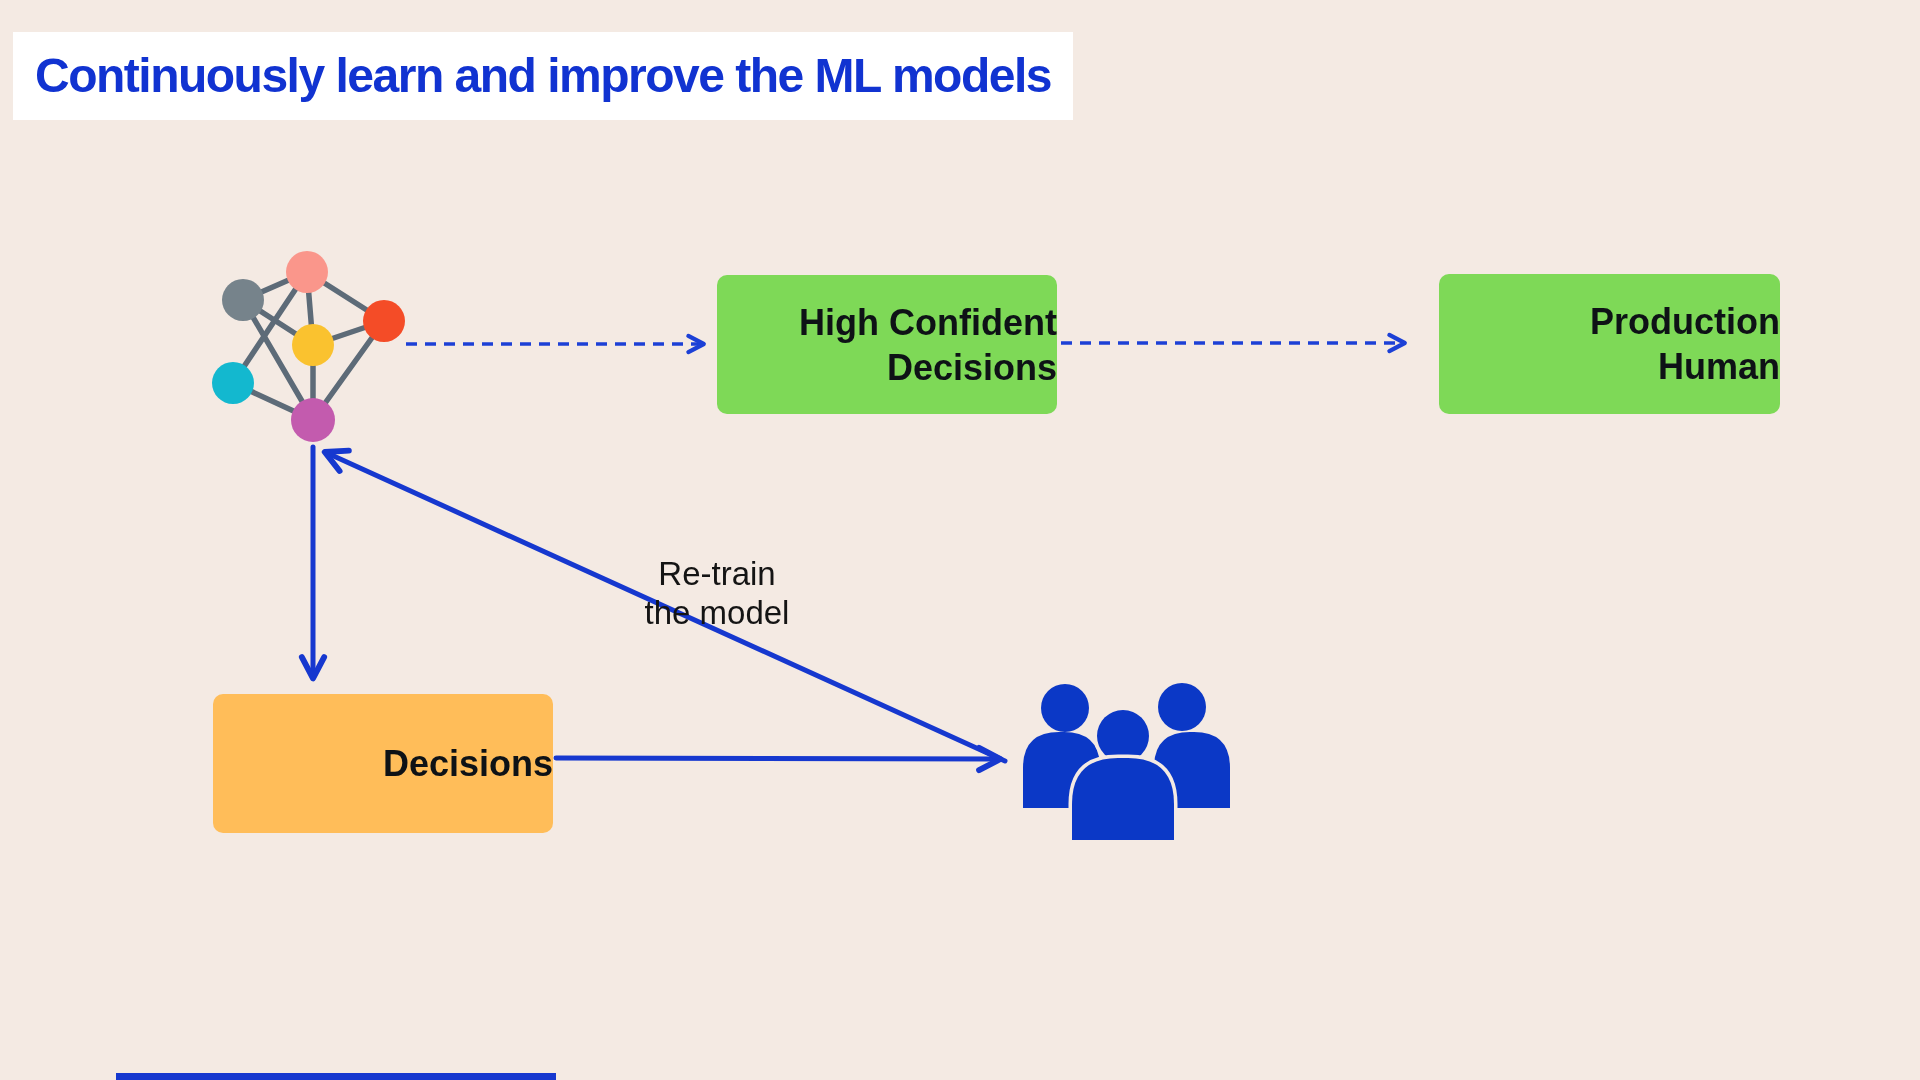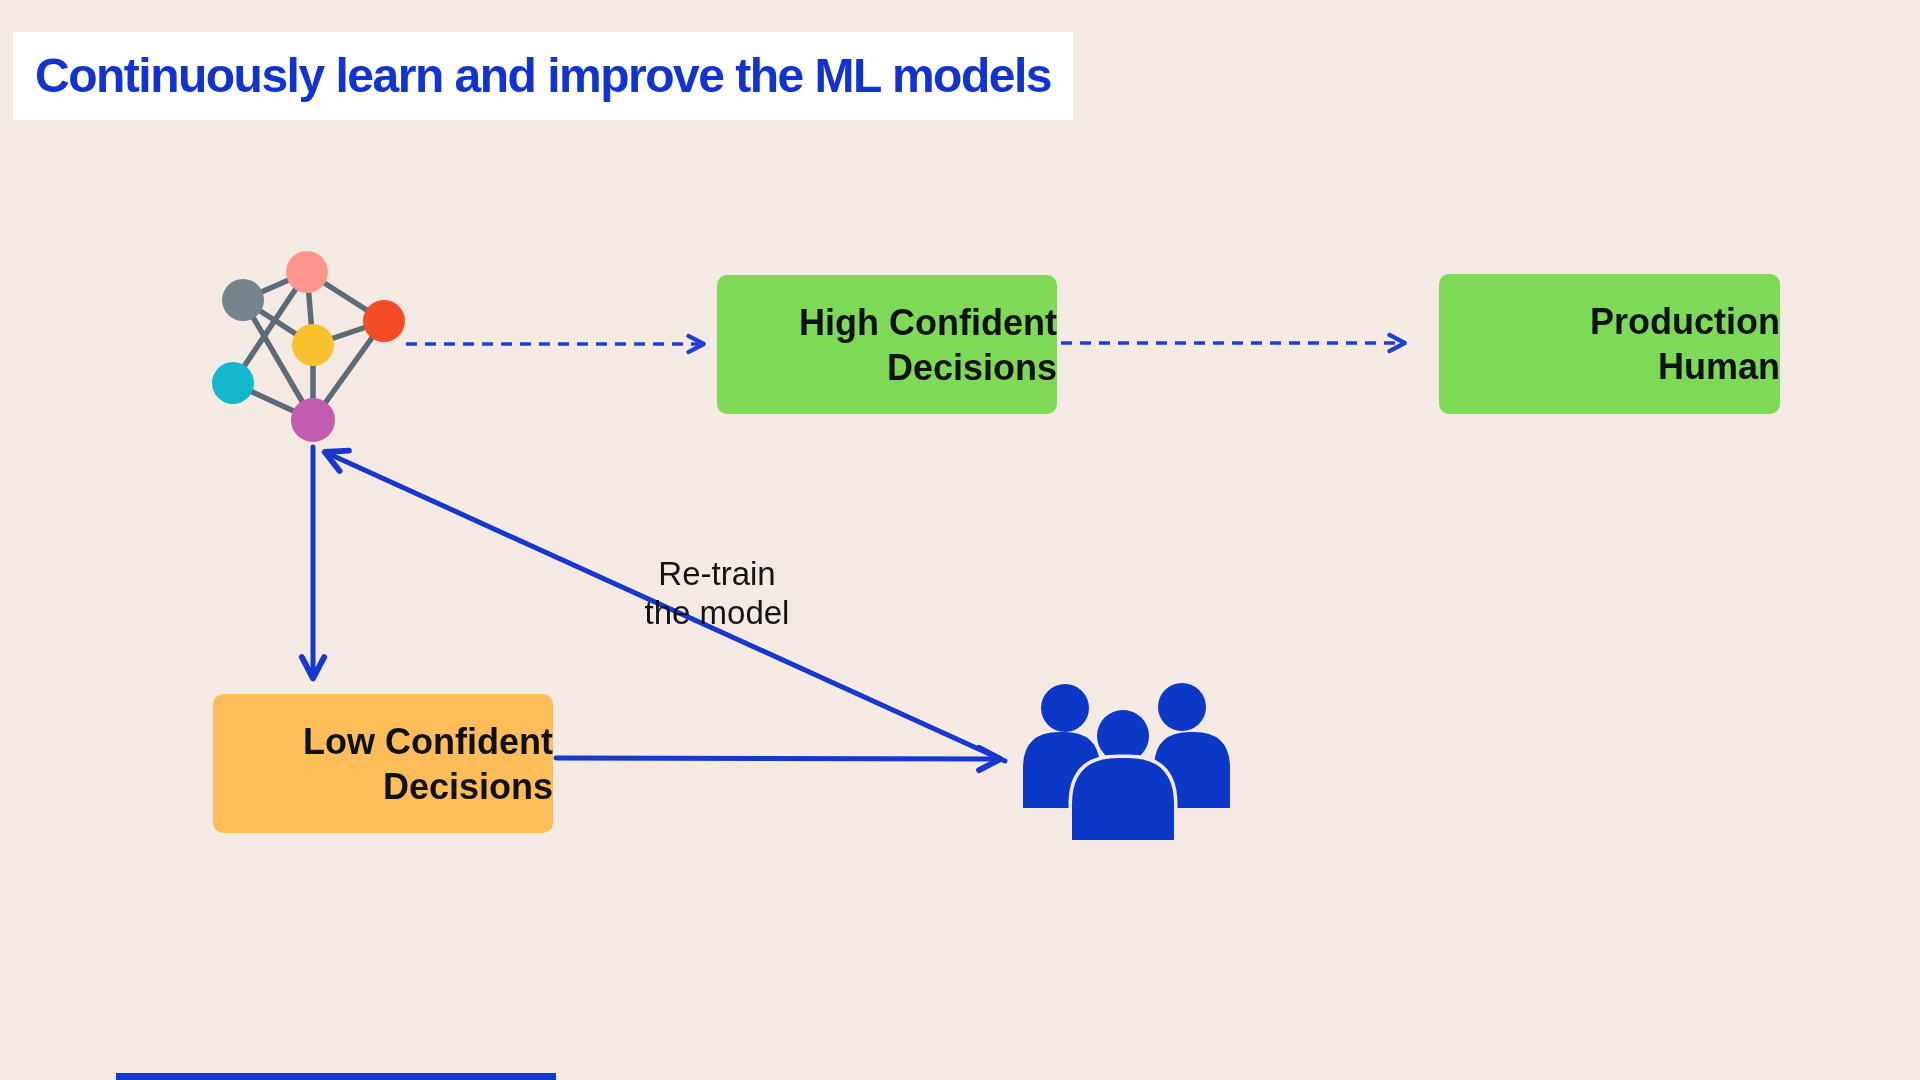--- a/index.html
+++ b/index.html
@@ -163,21 +163,20 @@
     <span>High Confident</span>
     <span>Decisions</span>
   </div>
 
   <div class="box box-green" id="box-prod">
     <span>Production</span>
     <span>Human</span>
   </div>
 
   <div class="box box-orange" id="box-low">
-    <span>Low Confident</span>
     <span>Decisions</span>
   </div>
 
   <div class="flow-label" id="label-retrain">
     <span>Re-train</span>
     <span>the model</span>
   </div>
 
 
 </div>

